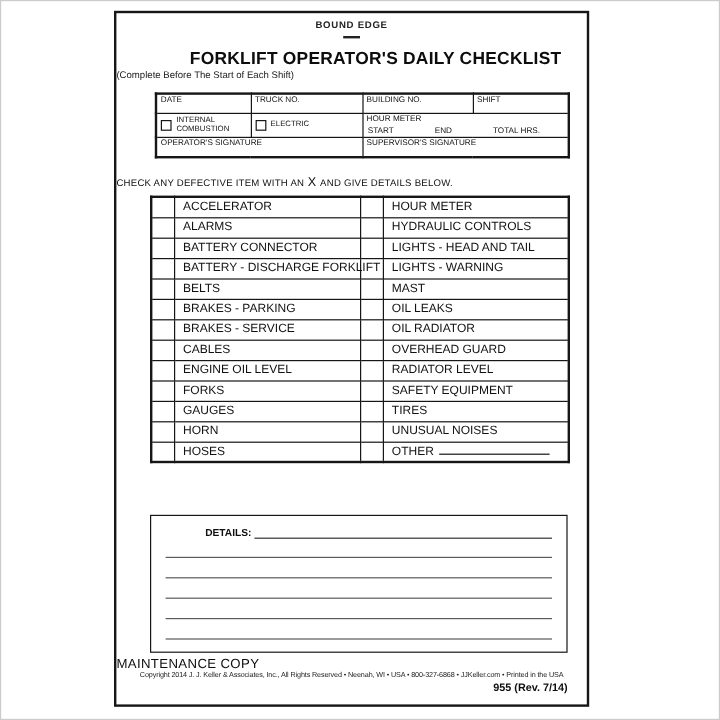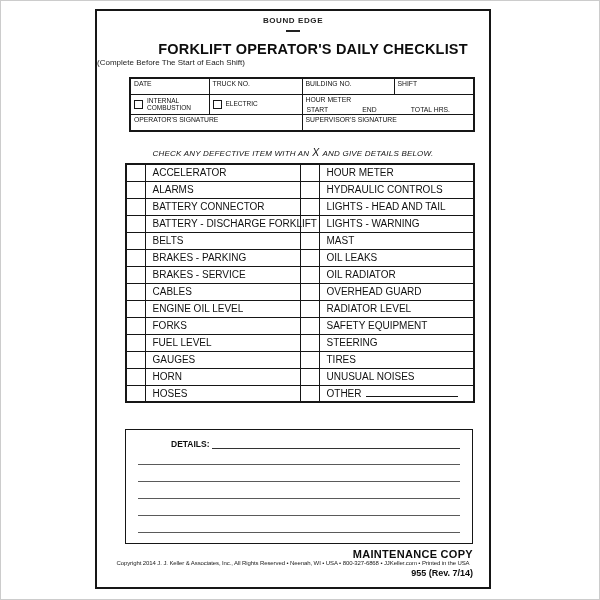--- a/index.html
+++ b/index.html
@@ -53,22 +53,22 @@
   .fuel-label { font-size:6.5px; line-height:1.15; width:52px; }
   .checkbox {
     display:inline-block; width:9px; height:9px;
     border:1.5px solid #161616; background:#fff; flex:0 0 auto;
   }
   .hm-row2 {
     display:flex; justify-content:space-between;
     padding:3px 20px 0 1px; font-size:6.8px;
   }
   .instruction {
-    position:absolute; top:135px; left:0; right:0; text-align:center;
-    font-size:8px; letter-spacing:0.2px; color:#111; white-space:nowrap;font-style:italic;
+    position:absolute; top:135px; left:0; right:0; 
+    font-size:8px; letter-spacing:0.2px; color:#111; white-space:nowrap;
   }
   .big-x { font-size:10.5px; margin:0 3px; }
   .checklist-table {
     position:absolute; left:28px; top:152px; width:348px;
     border:2px solid #161616;
   }
   .checklist-table td {
     border:1px solid #161616; height:17px; background:#fff;
   }
   .chk-cell { width:19px; }
@@ -86,22 +86,22 @@
   }
   .details-head {
     position:absolute; top:9px; left:12px; right:12px;
     display:flex; align-items:flex-end;padding-left:33px;
   }
   .details-label { font-size:8.5px; font-weight:bold; white-space:nowrap; color:#111; }
   .details-first-line { flex:1; height:9px; border-bottom:1px solid #333; margin-left:2px; }
   .details-lines { position:absolute; top:18px; left:12px; right:12px; }
   .ruled-line { height:17px; border-bottom:1.5px solid #5a5a5a; }
   .copy-type {
-    position:absolute; top:537px; left:0; right:16px; text-align:right;
-    font-size:11px; font-weight:bold; letter-spacing:0.3px; color:#0d0d0d;
+    position:absolute; top:537px; left:0; right:0; text-align:left;
+    font-size:11px; font-weight:normal; letter-spacing:0.3px; color:#0d0d0d;
   }
   .copyright {
     position:absolute; top:549px; left:0; right:0; text-align:center;
     font-size:6px; letter-spacing:-0.1px; color:#222; white-space:nowrap;
   }
   .form-number {
     position:absolute; top:557px; right:16px; text-align:left;
     font-size:9px; font-weight:bold; color:#0d0d0d;
   }
 </style>
@@ -226,26 +226,20 @@
             <td class="item-cell"><span>RADIATOR LEVEL</span></td>
           </tr>
           <tr>
             <td class="chk-cell"></td>
             <td class="item-cell"><span>FORKS</span></td>
             <td class="chk-cell"></td>
             <td class="item-cell"><span>SAFETY EQUIPMENT</span></td>
           </tr>
           <tr>
             <td class="chk-cell"></td>
-            <td class="item-cell"><span>FUEL LEVEL</span></td>
-            <td class="chk-cell"></td>
-            <td class="item-cell"><span>STEERING</span></td>
-          </tr>
-          <tr>
-            <td class="chk-cell"></td>
             <td class="item-cell"><span>GAUGES</span></td>
             <td class="chk-cell"></td>
             <td class="item-cell"><span>TIRES</span></td>
           </tr>
           <tr>
             <td class="chk-cell"></td>
             <td class="item-cell"><span>HORN</span></td>
             <td class="chk-cell"></td>
             <td class="item-cell"><span>UNUSUAL NOISES</span></td>
           </tr>

